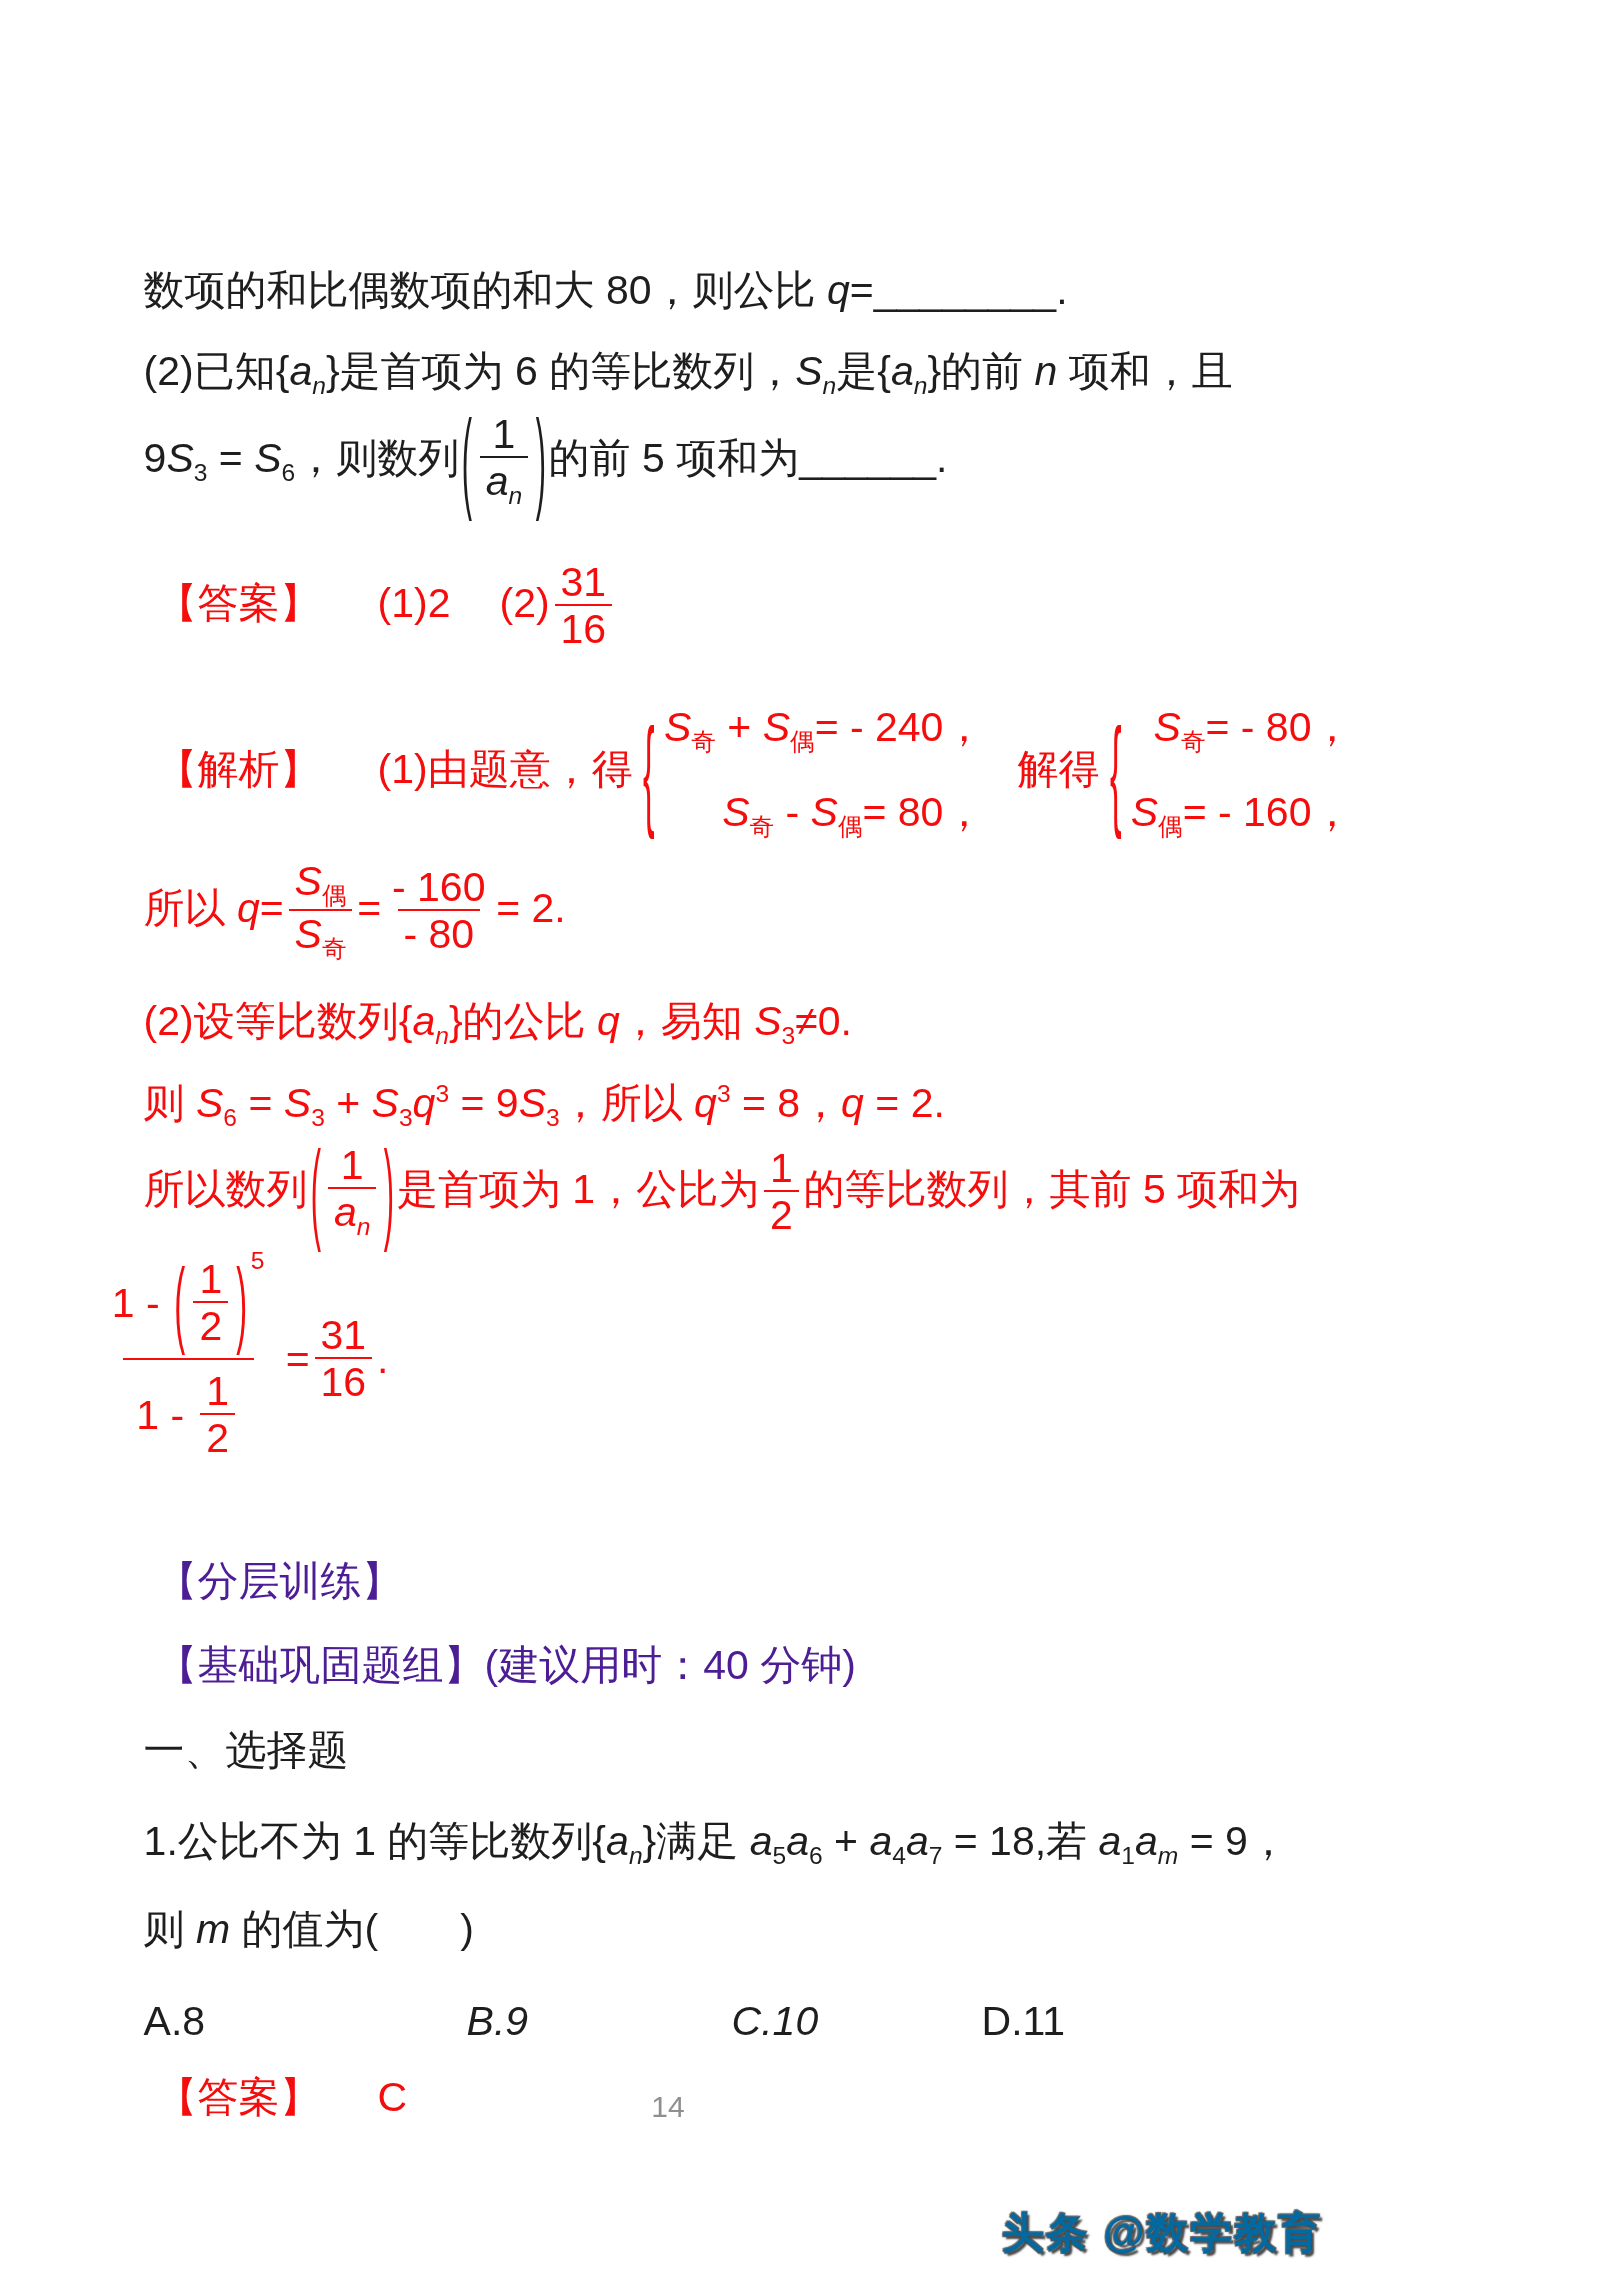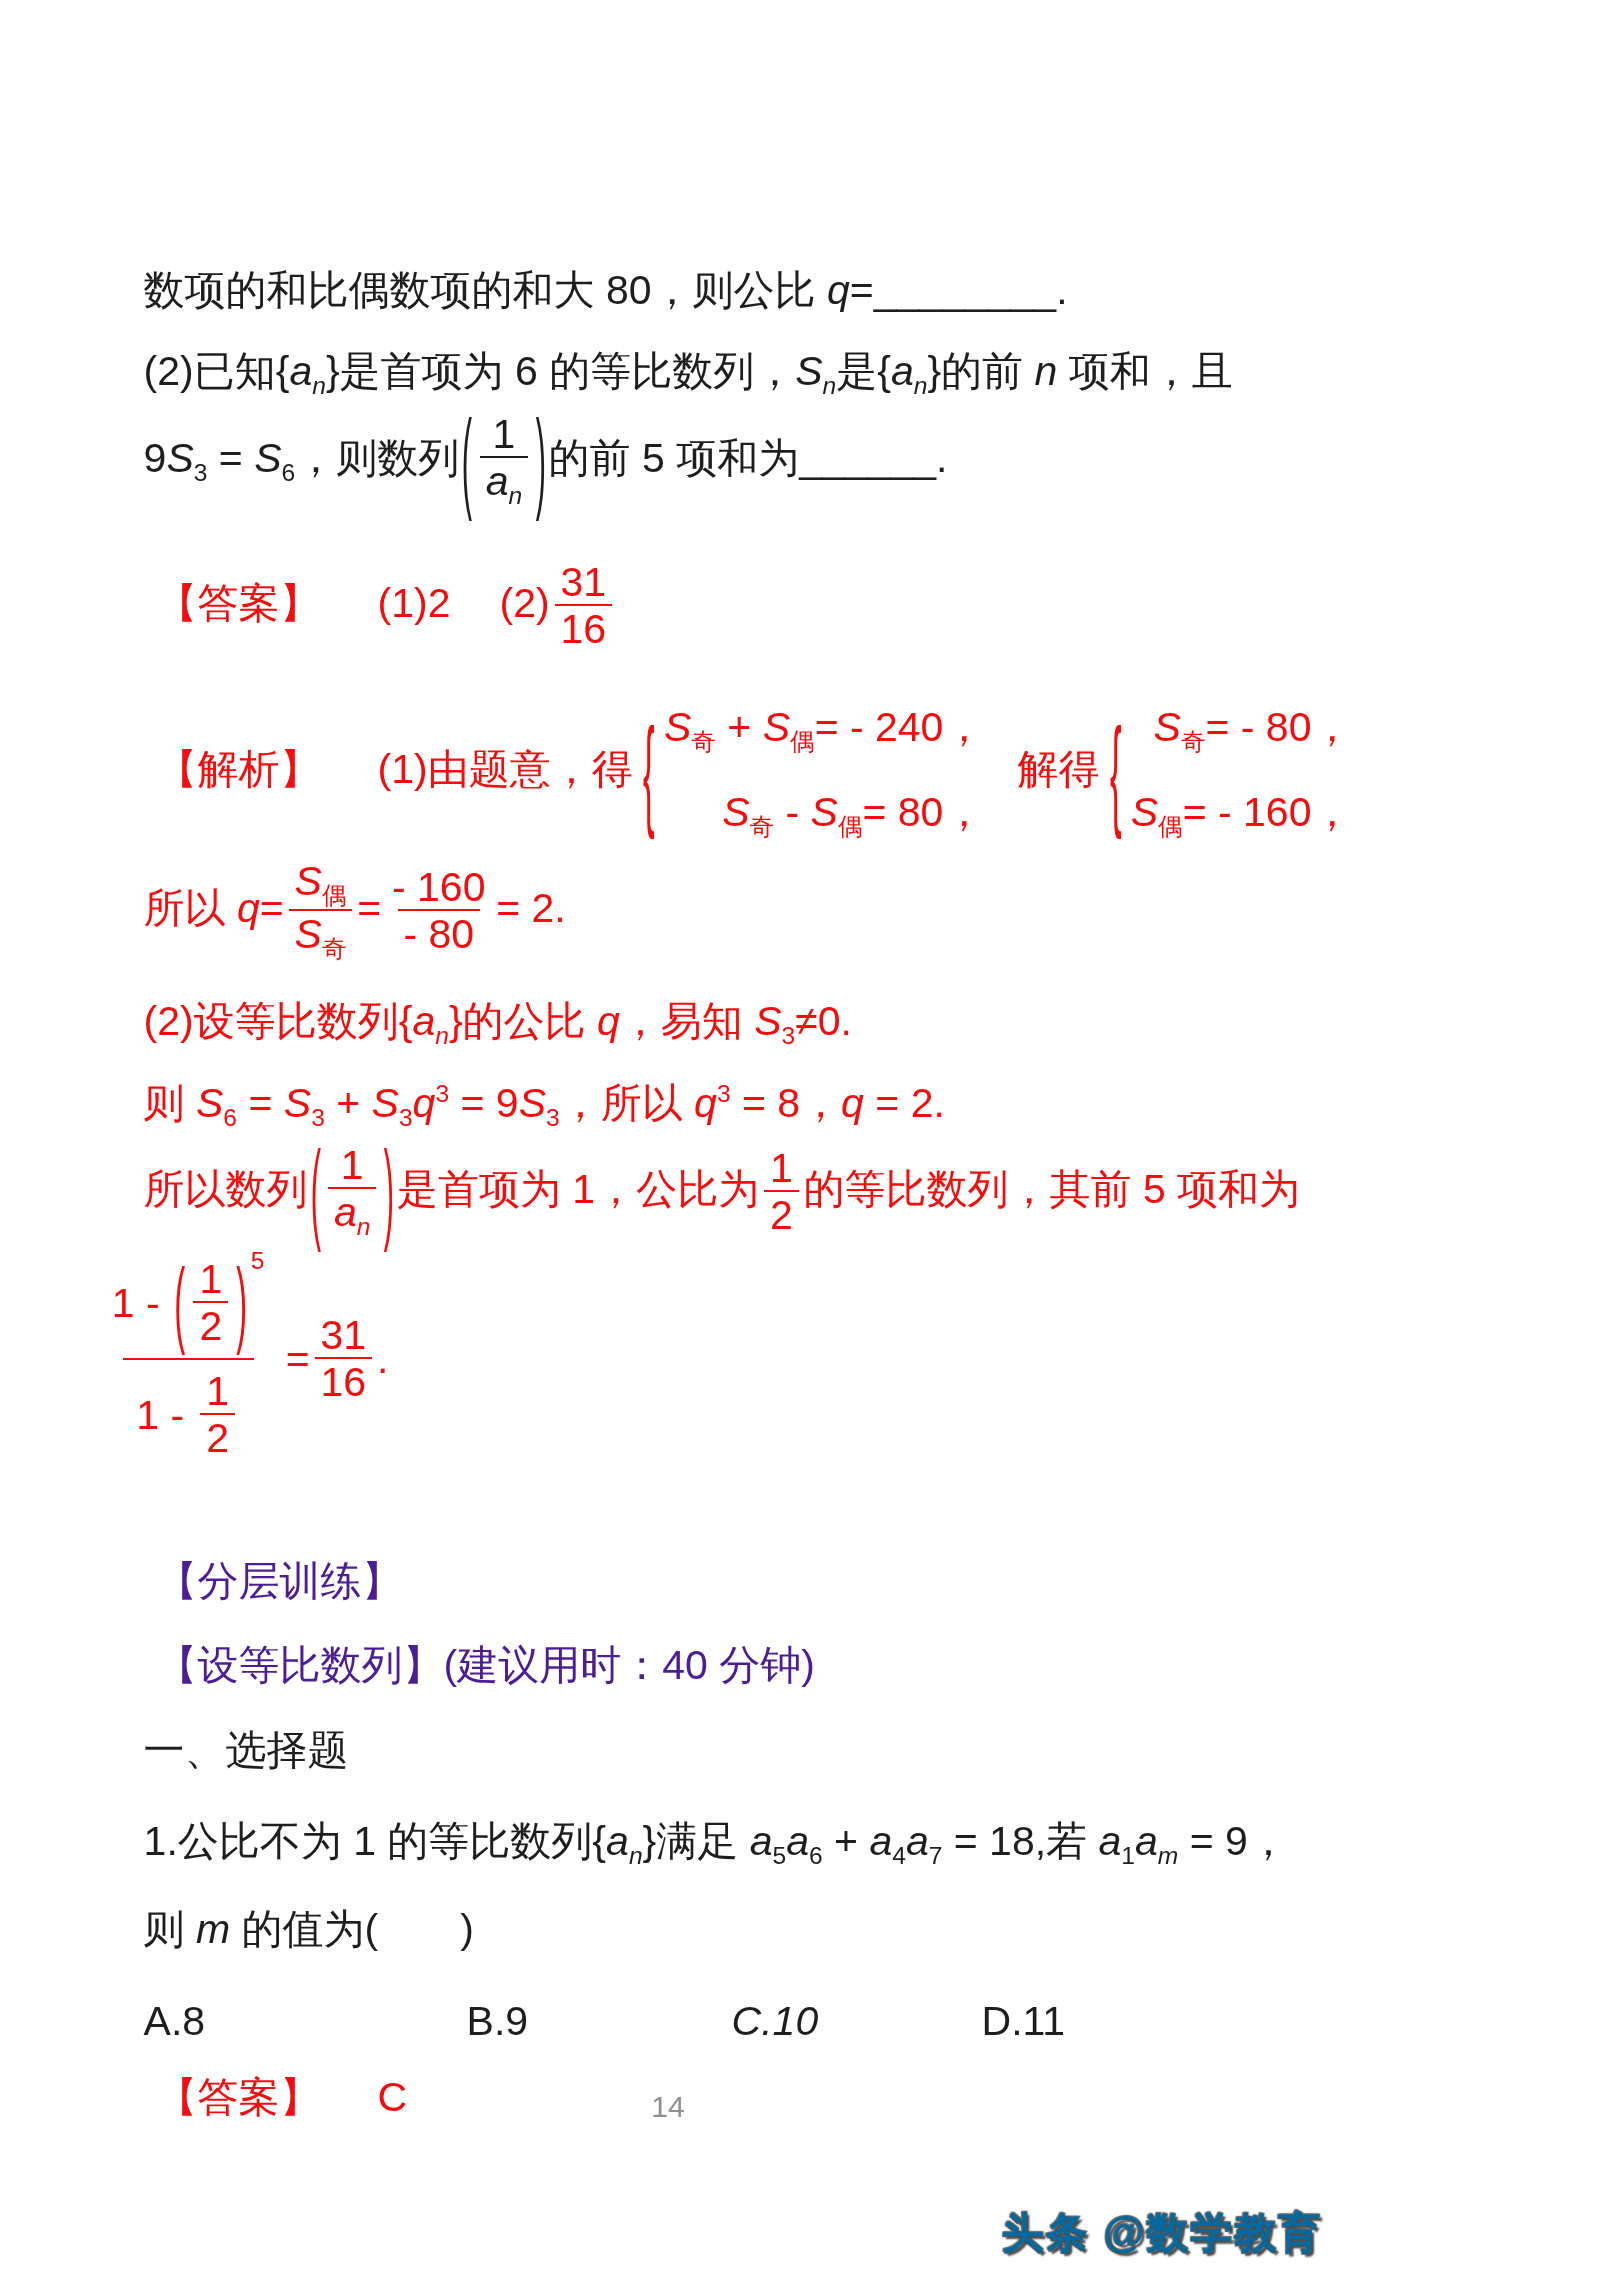--- a/index.html
+++ b/index.html
@@ -29,21 +29,21 @@
   
   .bigfrac{display:inline-flex;flex-direction:column;align-items:center;vertical-align:middle;margin-right:7.8px;}
   .bigfrac .bnum{display:flex;align-items:center;padding:0 13.7px 9.8px;}
   .bigfrac .bden{display:flex;align-items:center;border-top:2.9px solid currentColor;padding:9.8px 13.7px 0;}
   .bigfrac .hi{align-self:flex-start;margin-top:-11.8px;}
   .g1{margin-left:57px;}
   .g2{margin-left:49px;}
   .g3{margin-left:33px;text-align:center;}
   .choice{display:inline-block;}
   .c0{width:323px;}
-  .c1{width:265px;}
+  .c1{width:265px;font-style:italic;}
   .c2{width:250px;font-style:italic;}
   .page-number{position:absolute;left:0;width:100%;top:2090px;text-align:center;font-size:30px;color:#8f8f8f;}
   .watermark{
     position:absolute;top:2205px;right:13.7px;font-size:42px;font-weight:bold;
     color:#0369a1;
     text-shadow:2.9px 2.9px 2px #4a4a4a,-1px -1px 1px #6f6f6f,1px -1px 1px #5a5a5a,-1px 1px 1px #5a5a5a;
     letter-spacing:2px;
   }
 </style>
 </head>
@@ -94,21 +94,21 @@
     </span>
     <span>=</span>
     <span class="frac"><span class="num">31</span><span class="den">16</span></span>
     <span>.</span>
   </div>
 
   <div class="line indent blue" style="top:1509px">
     <span>【分层训练】</span>
   </div>
   <div class="line indent blue" style="top:1593px">
-    <span>【设等比数列】</span><span>(建议用时：40 分钟)</span>
+    <span>【基础巩固题组】</span><span>(建议用时：40 分钟)</span>
   </div>
 
   <div class="line" style="top:1678px">
     <span>一、选择题</span>
   </div>
 
   <div class="line" style="top:1769px">
     <span>1.公比不为 1 的等比数列{</span><i>a</i><sub class="it">n</sub><span>}满足 </span><i>a</i><sub>5</sub><i>a</i><sub>6</sub><span> + </span><i>a</i><sub>4</sub><i>a</i><sub>7</sub><span> = 18,若 </span><i>a</i><sub>1</sub><i>a</i><sub class="it">m</sub><span> = 9，</span>
   </div>
 

